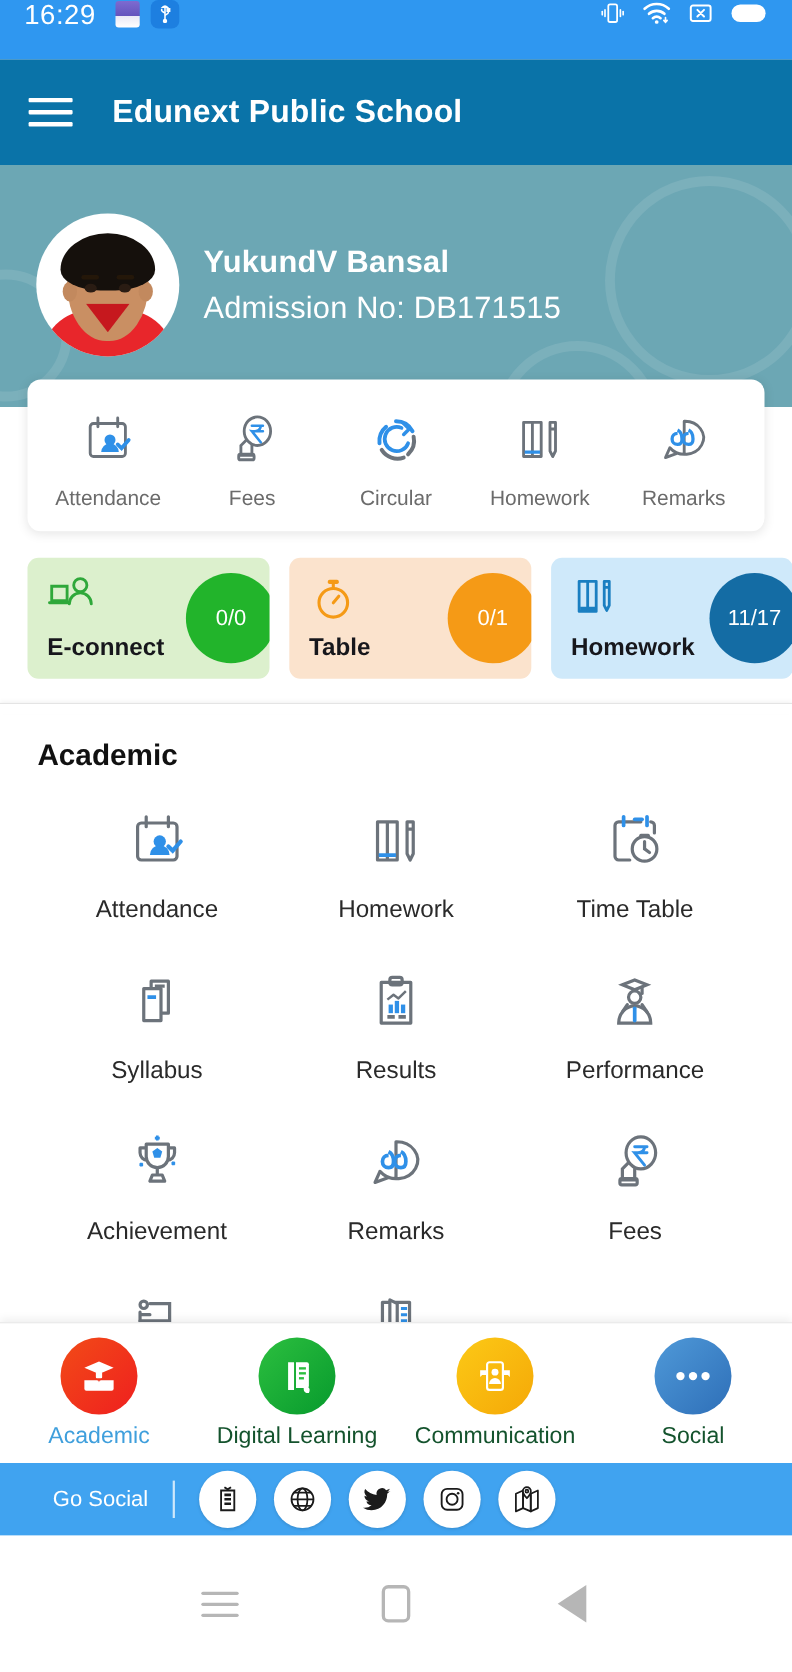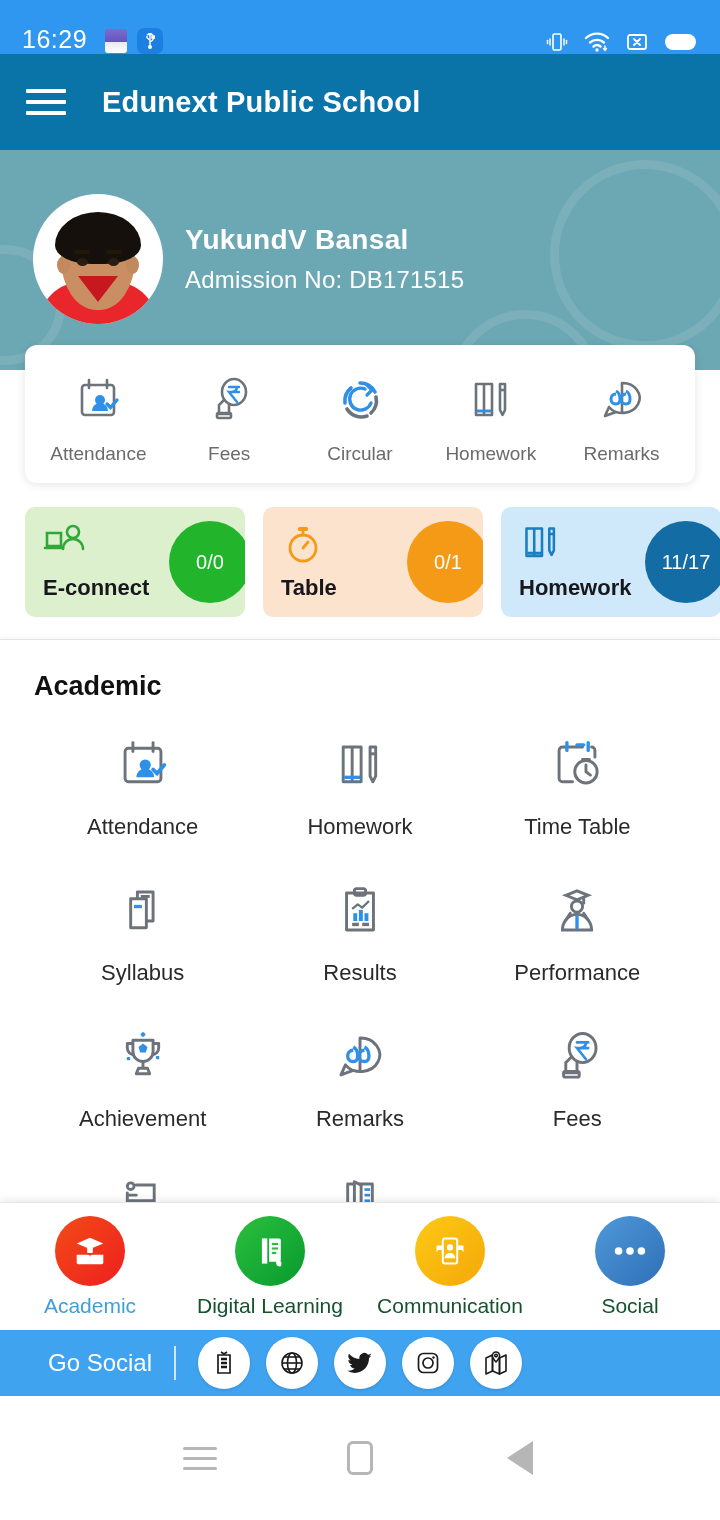--- a/index.html
+++ b/index.html
@@ -5,21 +5,21 @@
   * { margin:0; padding:0; box-sizing:border-box; }
   html,body {
     width:720px; height:1520px; overflow:hidden;
     font-family:"Liberation Sans", sans-serif;
     background:#ffffff;
   }
   .phone { position:relative; width:720px; height:1520px; background:#fff; overflow:hidden; }
 
   
   .statusbar {
-    height:54px; background:#2f97f0; display:flex; align-items:flex-end;
+    height:54px; background:#2f97f0; display:flex; align-items:flex-start;
     padding:0 22px; color:#fff;
   }
   .sb-time { font-size:25px; font-weight:400; letter-spacing:.5px; }
   .sb-left-icons { display:flex; align-items:center; gap:10px; margin-left:18px; }
   .sb-appicon {
     width:22px; height:24px; border-radius:3px;
     background:linear-gradient(#7d6bd0 0%, #6454bd 55%, #e8e8f5 56%, #ffffff 100%);
   }
   .sb-usb {
     width:26px; height:26px; border-radius:7px; background:#1d7fe0;
@@ -67,21 +67,21 @@
   .av-brow-l { left:41px; } .av-brow-r { right:41px; }
   .av-mouth { position:absolute; left:50%; top:92px; transform:translateX(-50%);
     width:20px; height:7px; background:#8d5341; border-radius:0 0 10px 10px; }
   .av-shirt { position:absolute; left:50%; bottom:-6px; transform:translateX(-50%);
     width:120px; height:48px; background:#e8262b; border-radius:44px 44px 0 0; }
   .av-collar { position:absolute; left:50%; bottom:22px; transform:translateX(-50%);
     width:40px; height:26px; background:#c6181e; clip-path:polygon(0 0,100% 0,50% 100%); }
 
   .profile-text { margin-left:22px; color:#fff; }
   .profile-name { font-size:28px; font-weight:bold; letter-spacing:.3px; }
-  .profile-adm { font-size:24px; margin-top:10px; font-weight:400; letter-spacing:.2px; }
+  .profile-adm { font-size:28px; margin-top:10px; font-weight:400; letter-spacing:.2px; }
 
   
   .quick-wrap { position:relative; margin-top:-25px; padding:0 25px; z-index:5; }
   .quick-card {
     background:#fff; border-radius:12px; padding:26px 8px 18px;
     box-shadow:0 2px 10px rgba(0,0,0,.10);
     display:flex; justify-content:space-around;
   }
   .quick-item { width:120px; text-align:center; cursor:pointer; }
   .quick-item .ico { height:58px; display:flex; align-items:center; justify-content:center; }
@@ -123,21 +123,21 @@
     display:flex; align-items:center; justify-content:center;
   }
   .bn-lbl { margin-top:8px; font-size:21px; color:#14532d; }
   .bn-item.active .bn-lbl { color:#3f9fdc; }
 
   
   .gosocial {
     position:absolute; left:0; right:0; bottom:124px; height:66px; background:#40a3f0;
     display:flex; align-items:center; padding:0 48px;
   }
-  .gs-label { color:#fff; font-size:24px; }
+  .gs-label { color:#fff; font-size:20px; }
   .gs-sep { width:2px; height:34px; background:rgba(255,255,255,.75); margin:0 22px; }
   .gs-icons { display:flex; gap:16px; }
   .gs-circle {
     width:52px; height:52px; border-radius:50%; background:#fff;
     display:flex; align-items:center; justify-content:center; cursor:pointer;
     box-shadow:0 1px 3px rgba(0,0,0,.15);
   }
 
   
   .androidnav {

